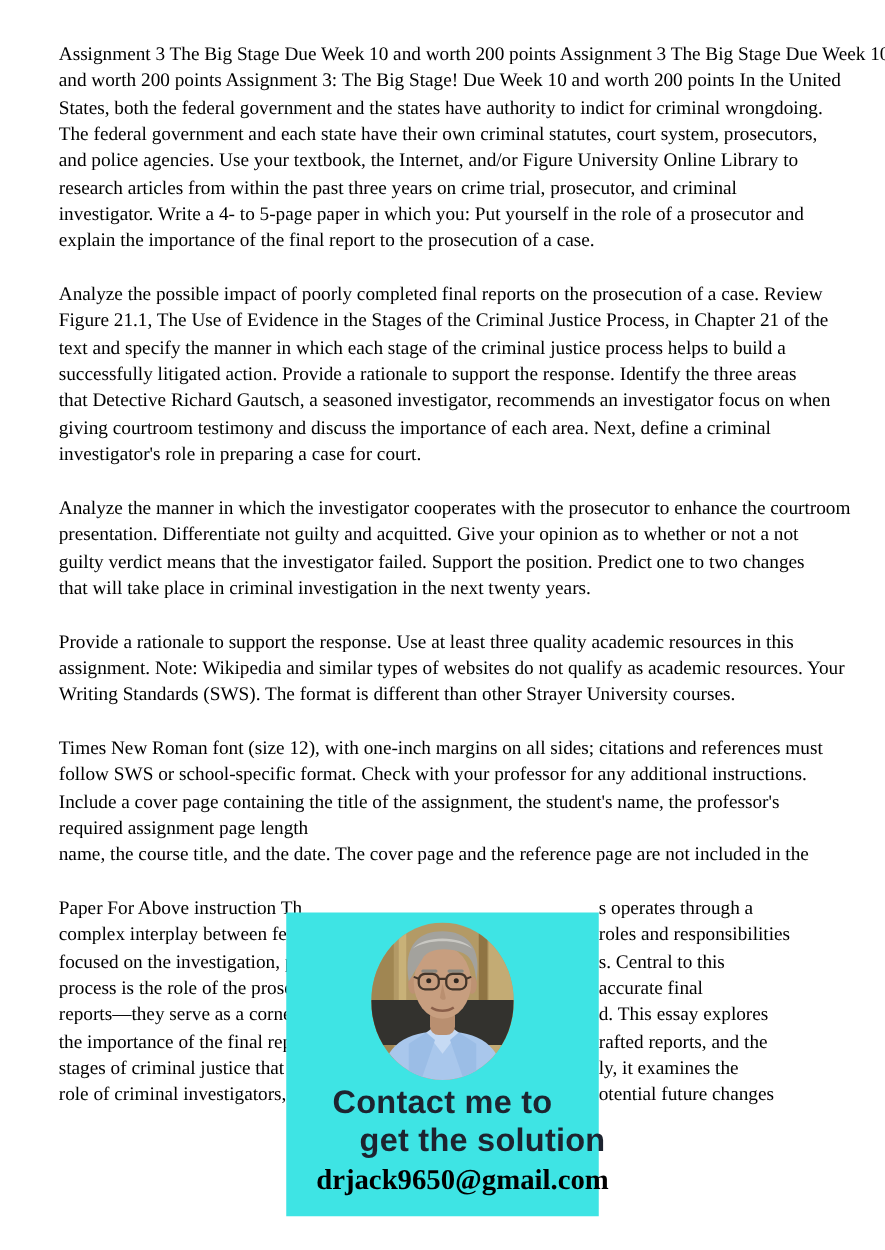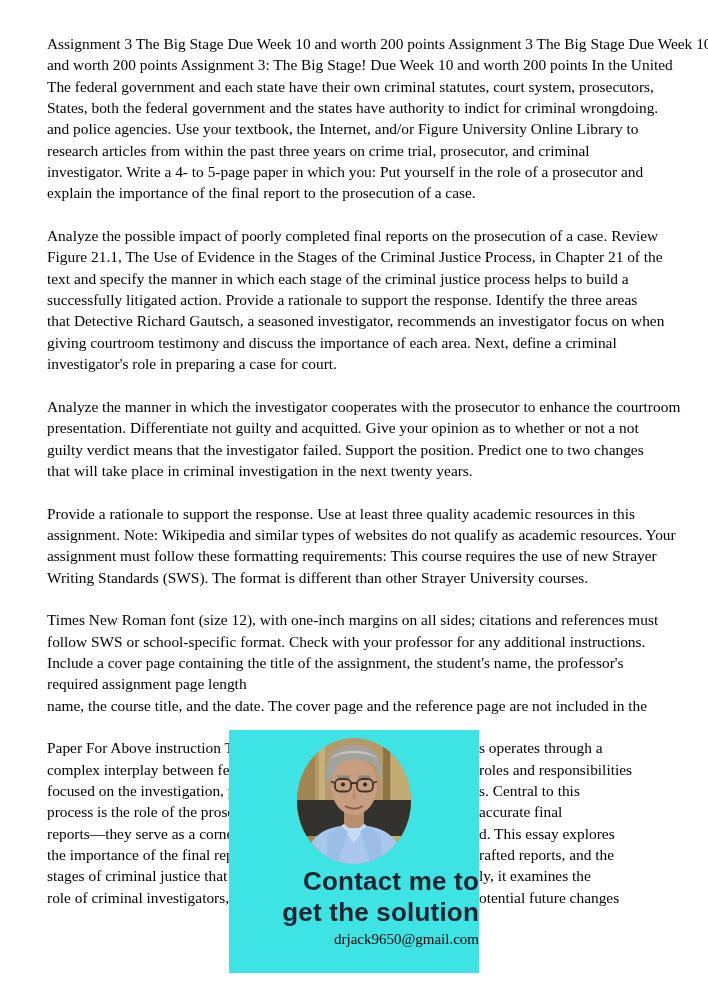--- a/index.html
+++ b/index.html
@@ -14,47 +14,47 @@
     font-size: 15.4px; line-height: 21.35px; color: #000000;
   }
   .para { margin: 0 0 21.35px 0; }
   .para:last-child { margin-bottom: 0; }
   .line { white-space: nowrap; position: relative; height: 21.35px; }
   .frag-left { display: inline-block; white-space: nowrap; }
   .frag-right { position: absolute; left: 432px; top: 0; white-space: nowrap; }
 
   .overlay {
     position: absolute; left: 229px; top: 730px; width: 250px; height: 243px;
-    background: #3EE4E4; z-index: 5; text-align: right;
+    background: #3EE4E4; z-index: 5; text-align: center;
   }
   .photo { position: absolute; left: 68px; top: 8px; width: 114px; height: 126px; }
   .ad-line {
     position: absolute; left: 0; width: 100%;
     font-family: "Liberation Sans", sans-serif; font-weight: bold;
     font-size: 26px; color: #1D2430; letter-spacing: 0.2px;
   }
   .ad-line1 { top: 136px; }
-  .ad-line2 { top: 167px; }
+  .ad-line2 { top: 167px; margin-left: 32px; }
   .ad-email {
-    position: absolute; left: 0; top: 201px; width: 100%;
-    font-family: "Liberation Serif", serif; font-weight: normal;
-    font-size: 15px; color: #000000;
+    position: absolute; left: 16px; top: 201px; width: 100%;
+    font-family: "Liberation Serif", serif; font-weight: bold;
+    font-size: 23px; color: #000000;
   }
 </style>
 </head>
 <body>
 
 <div class="page">
 
   <div class="doc" id="doc">
       <div class="para">
         <div class="line">Assignment 3 The Big Stage Due Week 10 and worth 200 points Assignment 3 The Big Stage Due Week 10</div>
         <div class="line">and worth 200 points Assignment 3: The Big Stage! Due Week 10 and worth 200 points In the United</div>
+        <div class="line">States, both the federal government and the states have authority to indict for criminal wrongdoing.</div>
         <div class="line">The federal government and each state have their own criminal statutes, court system, prosecutors,</div>
-        <div class="line">States, both the federal government and the states have authority to indict for criminal wrongdoing.</div>
         <div class="line">and police agencies. Use your textbook, the Internet, and/or Figure University Online Library to</div>
         <div class="line">research articles from within the past three years on crime trial, prosecutor, and criminal</div>
         <div class="line">investigator. Write a 4- to 5-page paper in which you: Put yourself in the role of a prosecutor and</div>
         <div class="line">explain the importance of the final report to the prosecution of a case.</div>
       </div>
       <div class="para">
         <div class="line">Analyze the possible impact of poorly completed final reports on the prosecution of a case. Review</div>
         <div class="line">Figure 21.1, The Use of Evidence in the Stages of the Criminal Justice Process, in Chapter 21 of the</div>
         <div class="line">text and specify the manner in which each stage of the criminal justice process helps to build a</div>
         <div class="line">successfully litigated action. Provide a rationale to support the response. Identify the three areas</div>
@@ -64,21 +64,20 @@
       </div>
       <div class="para">
         <div class="line">Analyze the manner in which the investigator cooperates with the prosecutor to enhance the courtroom</div>
         <div class="line">presentation. Differentiate not guilty and acquitted. Give your opinion as to whether or not a not</div>
         <div class="line">guilty verdict means that the investigator failed. Support the position. Predict one to two changes</div>
         <div class="line">that will take place in criminal investigation in the next twenty years.</div>
       </div>
       <div class="para">
         <div class="line">Provide a rationale to support the response. Use at least three quality academic resources in this</div>
         <div class="line">assignment. Note: Wikipedia and similar types of websites do not qualify as academic resources. Your</div>
-        <div class="line">assignment must follow these formatting requirements: This course requires the use of new Strayer</div>
         <div class="line">Writing Standards (SWS). The format is different than other Strayer University courses.</div>
       </div>
       <div class="para">
         <div class="line">Times New Roman font (size 12), with one-inch margins on all sides; citations and references must</div>
         <div class="line">follow SWS or school-specific format. Check with your professor for any additional instructions.</div>
         <div class="line">Include a cover page containing the title of the assignment, the student's name, the professor's</div>
         <div class="line">required assignment page length</div>
         <div class="line">name, the course title, and the date. The cover page and the reference page are not included in the</div>
       </div>
       <div class="para">

